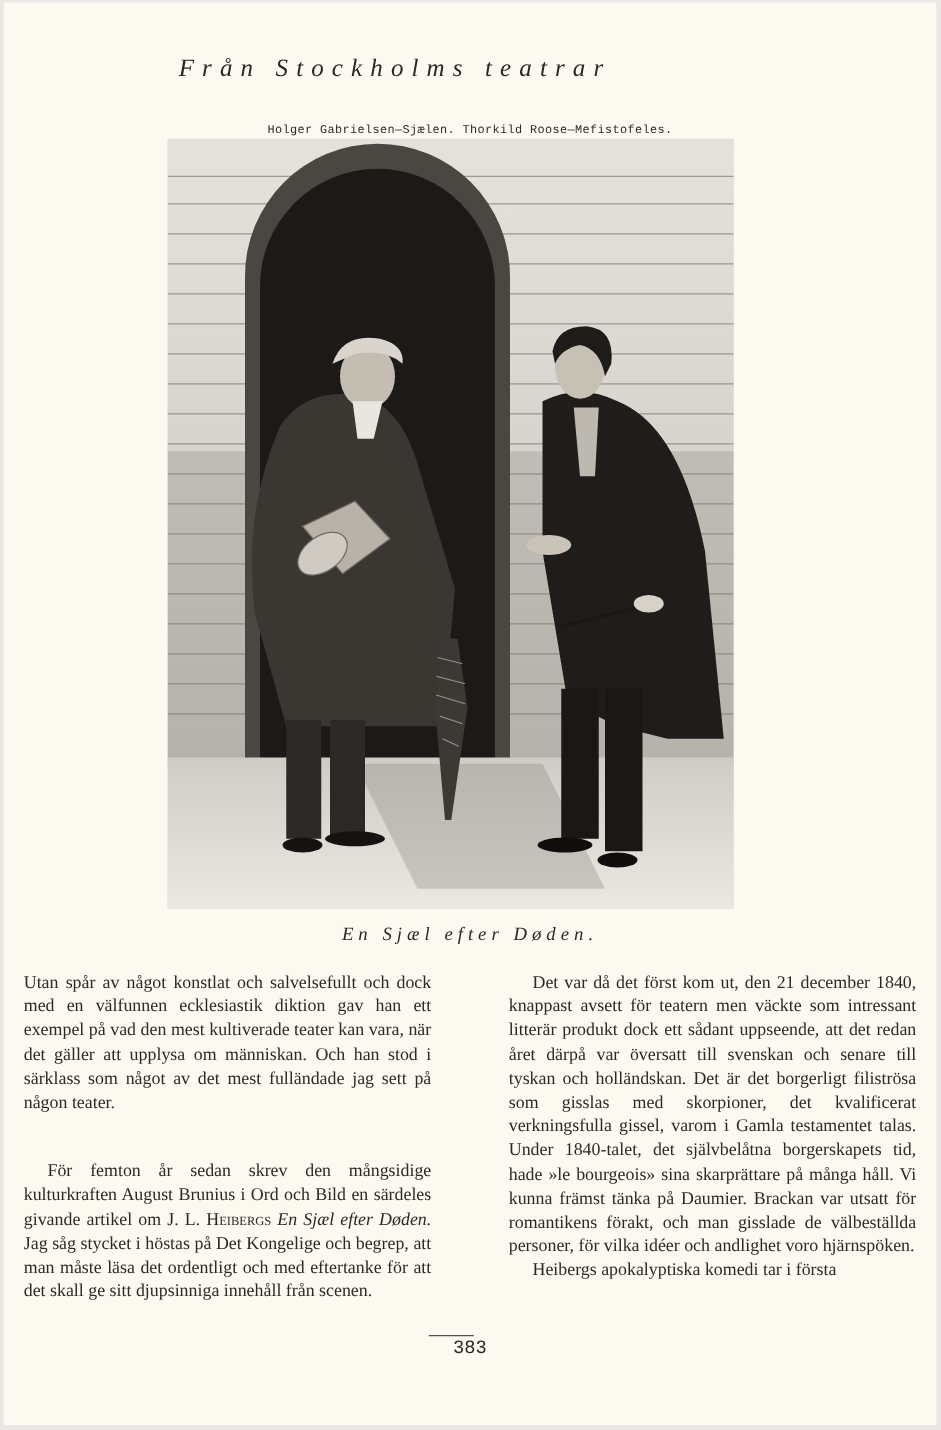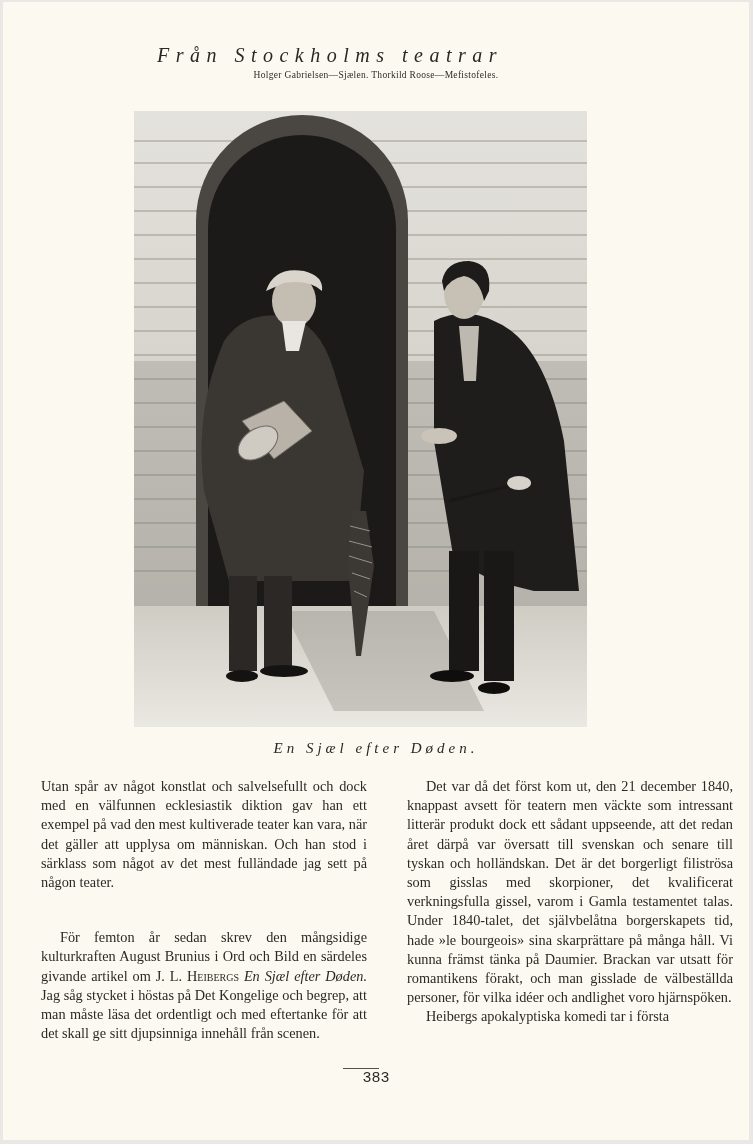--- a/index.html
+++ b/index.html
@@ -8,39 +8,39 @@
     background: #e9e8e4;
     font-family: "Liberation Serif", "DejaVu Serif", serif;
     color: #2a2522;
   }
   .page {
     position: absolute; left: 3px; top: 2px; width: 746px; height: 1138px;
     background: #fcfaf0;
   }
   .running-head {
     position: absolute; top: 42px; left: 0; width: 626px; text-align: center;
-    font-style: italic; font-size: 20px; letter-spacing: 6.5px; color: #2b2724; padding-left: 14px;
+    font-style: italic; font-size: 20px; letter-spacing: 6.5px; color: #2b2724;
   }
   .credit {
-    position: absolute; top: 68px; left: 0; width: 746px; text-align: center;
-    font-size: 9.5px; letter-spacing: 0.3px; color: #2f2a27;
+    position: absolute; top: 96px; left: 0; width: 746px; text-align: center;
+    font-size: 9.5px; letter-spacing: 0.3px; color: #2f2a27; font-family: Liberation Mono, monospace;
   }
   .photo {
     position: absolute; left: 131px; top: 109px; width: 453px; height: 616px;
     background: #dcdad3; overflow: hidden;
   }
   .caption {
     position: absolute; top: 738px; left: 0; width: 746px; text-align: center;
     font-style: italic; font-size: 15px; letter-spacing: 4px; color: #2b2724;
   }
   .col {
     position: absolute; top: 775px; width: 326px;
     font-size: 14.3px; line-height: 19.2px; text-align: justify; color: #2d2825;
   }
-  .col-left { left: 38px; }
+  .col-left { left: 16px; }
   .col-right { left: 404px; }
   .col p { margin: 0; }
   .col p.indent { text-indent: 19px; }
   .col p.gap { margin-top: 36px; }
   .sc { font-variant: small-caps; }
   .it { font-style: italic; }
   .folio-rule {
     position: absolute; left: 340px; top: 1066px; width: 36px; height: 1px; background: #55504a;
   }
   .folio {

